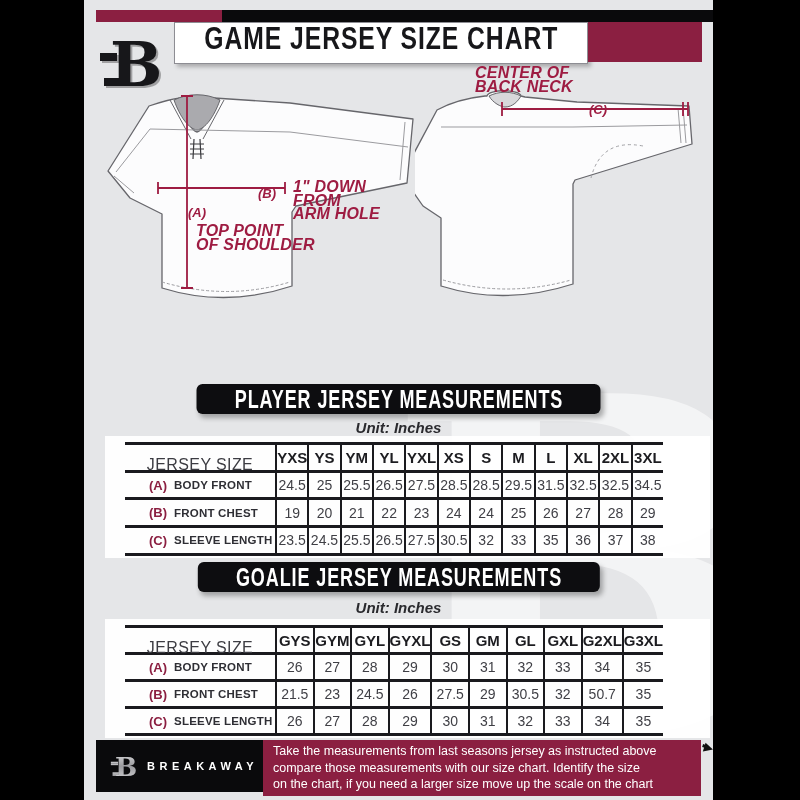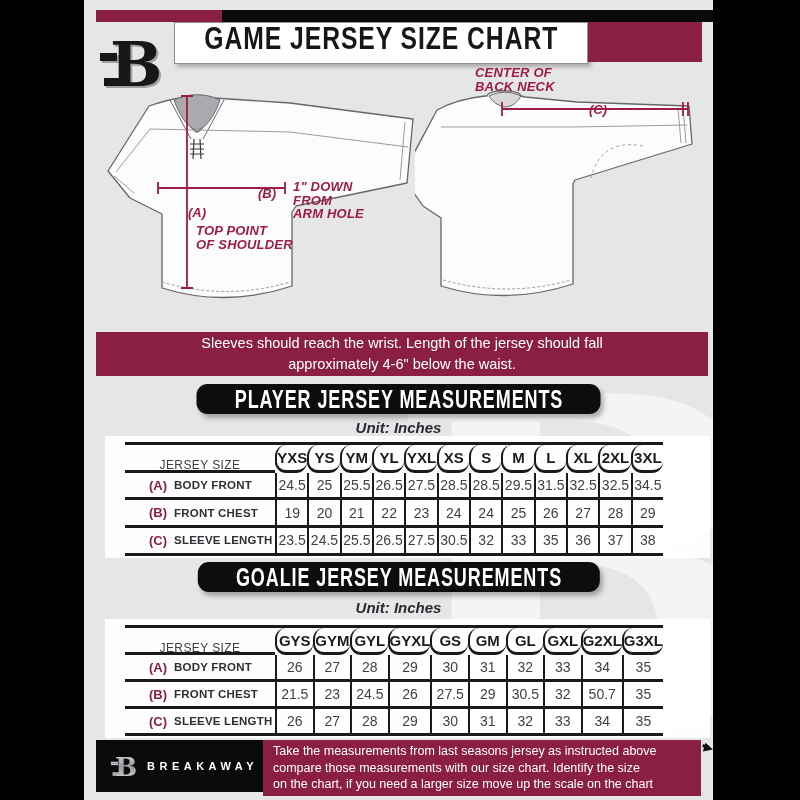--- a/index.html
+++ b/index.html
@@ -18,52 +18,52 @@
              box-shadow:3px 3px 4px rgba(0,0,0,.25);z-index:2;display:flex;align-items:flex-start;justify-content:center;}
   .title-box span{display:inline-block;font-size:26px;font-weight:bold;color:#17171a;letter-spacing:1px;
                   transform:scale(.95,1.18);white-space:nowrap;}
   .title-maroon{position:absolute;left:504px;top:22px;width:114px;height:40px;background:#8b1f41;z-index:2;}
   .logo-header{position:absolute;left:14px;top:24px;z-index:3;filter:drop-shadow(2px 2px 0 rgba(0,0,0,.3));}
 
   
   .svg-front{position:absolute;left:16px;top:86px;z-index:1;}
   .svg-back{position:absolute;left:331px;top:86px;z-index:1;}
   .mkey{position:absolute;font-style:italic;font-weight:bold;font-size:13px;color:#9e1c42;z-index:2;}
-  .mtext{position:absolute;font-style:italic;font-weight:bold;font-size:13px;line-height:13.5px;color:#9e1c42;
+  .mtext{position:absolute;font-style:italic;font-weight:bold;font-size:16px;line-height:13.5px;color:#9e1c42;
          white-space:pre-line;z-index:2;letter-spacing:.2px;}
 
   
   .note-banner{position:absolute;left:12px;top:332px;width:612px;height:44px;background:#8b1f41;z-index:2;
                display:flex;align-items:center;justify-content:center;text-align:center;}
   .note-banner div{color:#fff;font-size:14.5px;line-height:21px;white-space:pre-line;}
 
   
   .pill{position:absolute;left:50%;transform:translateX(-50%);height:30px;padding:0 20px;background:#0d0d10;
-        border-radius:11px;z-index:2;display:flex;align-items:center;justify-content:center;
+        border-radius:6px;z-index:2;display:flex;align-items:center;justify-content:center;
         box-shadow:3px 4px 5px rgba(0,0,0,.3);}
   .pill span{display:inline-block;color:#fff;font-weight:bold;font-size:20px;letter-spacing:1px;
              transform:scale(.9,1.25);white-space:nowrap;}
   .pill-player{top:384px;}
   .pill-goalie{top:562px;}
   .unit{position:absolute;left:50%;transform:translateX(-50%);font-style:italic;font-weight:bold;
         font-size:15px;color:#2a2a2e;z-index:2;white-space:nowrap;}
   .unit-player{top:419px;}
   .unit-goalie{top:599px;}
 
   
   .panel{position:absolute;left:21px;width:605px;background:rgba(255,255,255,.95);z-index:1;}
   .panel-player{top:436px;height:122px;}
   .panel-goalie{top:619px;height:119px;}
   .m-table{position:absolute;left:41px;width:538px;display:grid;z-index:2;border-top:3px solid #1a1a1e;}
   .table-player{top:442px;grid-auto-rows:27.7px;}
   .table-goalie{top:625px;grid-auto-rows:27px;}
   .tc{display:flex;align-items:center;justify-content:center;border-bottom:3px solid #1a1a1e;}
   .scol{border-left:2px solid #1a1a1e;}
-  .tc.corner{font-size:12px;color:#3c3c42;letter-spacing:.4px;margin-top:16px;}
-  .tc.th{font-weight:bold;font-size:15px;color:#1c1c20;border-radius:11px;}
+  .tc.corner{font-size:16px;color:#3c3c42;letter-spacing:.4px;margin-top:16px;}
+  .tc.th{font-weight:bold;font-size:15px;color:#1c1c20;}
   .tc.val{font-size:14px;color:#3f3f45;}
   .tc.rowlabel{justify-content:flex-start;padding-left:24px;gap:7px;}
   .rkey{color:#8b1f41;font-weight:bold;font-size:13px;font-style:normal;}
   .rname{font-size:11.5px;font-weight:bold;color:#2e2e34;letter-spacing:.2px;}
 
   
   .footer-black{position:absolute;left:12px;top:740px;width:167px;height:52px;background:#0a0a0c;z-index:2;
                 display:flex;align-items:center;gap:9px;padding-left:14px;box-sizing:border-box;}
   .brand{color:#fff;font-weight:bold;font-size:11px;letter-spacing:4.5px;}
   .footer-maroon{position:absolute;left:179px;top:740px;width:438px;height:56px;background:#8b1f41;z-index:2;
@@ -122,24 +122,20 @@
     <div class="mtext" style="left:112px;top:224px;">TOP POINT
 OF SHOULDER</div>
     <div class="mkey" style="left:174px;top:186px;">(B)</div>
     <div class="mtext" style="left:209px;top:180px;">1" DOWN
 FROM
 ARM HOLE</div>
     <div class="mkey" style="left:505px;top:102px;">(C)</div>
     <div class="mtext" style="left:391px;top:66px;">CENTER OF
 BACK NECK</div>
 
-    <div class="note-banner">
-      <div>Sleeves should reach the wrist. Length of the jersey should fall
-approximately 4-6" below the waist.</div>
-    </div>
 
     <div class="pill pill-player">
       <span>PLAYER JERSEY MEASUREMENTS</span>
     </div>
     <div class="unit unit-player">Unit: Inches</div>
     <div class="panel panel-player"></div>
     <div class="m-table table-player" style="grid-template-columns: 150px repeat(12, 1fr);">
         <div class="tc corner">JERSEY SIZE</div>
         <div class="tc th scol">YXS</div>
         <div class="tc th scol">YS</div>

